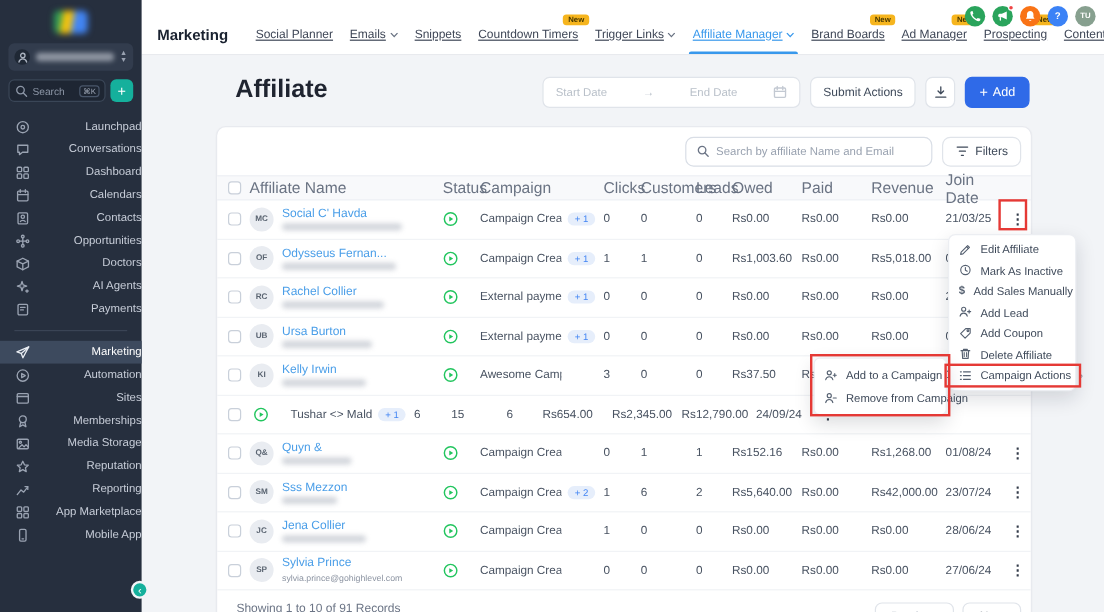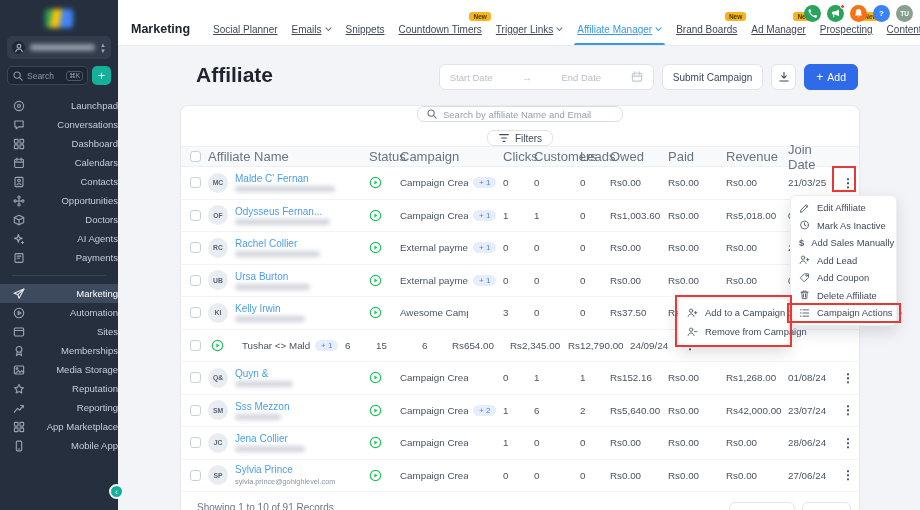--- a/index.html
+++ b/index.html
@@ -62,21 +62,21 @@
   .hdr-actions{position:absolute;right:62px;top:18px;display:flex;gap:8px;align-items:center;}
   .btn{background:#fff;border:1px solid #e0e4ea;border-radius:6px;height:26px;display:flex;align-items:center;justify-content:center;font-size:10px;color:#3f4a5a;padding:0 10px;cursor:pointer;}
   .daterange{width:215px;justify-content:space-between;color:#b9c0c9;font-size:9.5px;padding:0 10px;cursor:pointer;}
   .daterange .ic{color:#c3c9d2;}
   .btn-icon{width:25px;padding:0;}
   .btn-add{background:var(--accent-blue);border-color:var(--accent-blue);color:#fff;font-size:10.5px;gap:4px;padding:0 11px;}
   .btn-add .plus{font-size:12px;line-height:0;}
 
   
   .card{position:absolute;left:62px;top:59px;width:680px;height:420px;background:#fff;border:1px solid #e8eaef;border-radius:8px 8px 0 0;box-shadow:0 1px 2px rgba(16,24,40,.04);}
-  .card-toolbar{height:40px;display:flex;align-items:center;justify-content:flex-end;gap:8px;padding:0 8px;flex-direction:column;}
+  .card-toolbar{height:40px;display:flex;align-items:center;justify-content:flex-end;gap:8px;padding:0 8px;}
   .tsearch{width:206px;height:25px;border:1px solid #d9dee6;border-radius:7px;display:flex;align-items:center;gap:5px;padding:0 8px;color:#6b7485;}
   .tsearch input{border:0;outline:0;font-size:9.5px;color:#3f4a5a;width:100%;font-family:inherit;background:transparent;}
   .tsearch input::placeholder{color:#98a1af;}
   .btn-filters{height:25px;border-radius:7px;gap:5px;font-size:10px;}
   .thead{height:21px;background:#f8f9fb;border-top:1px solid #eef0f4;border-bottom:1px solid #eef0f4;display:flex;align-items:center;font-size:13px;color:#6a7383;}
   .trow{height:32.5px;display:flex;align-items:center;border-bottom:1px solid #f1f3f6;font-size:9.8px;color:#495362;}
   .c{flex:0 0 auto;display:flex;align-items:center;}
   .c-check{width:27px;padding-left:9px;}
   .c-name{width:158px;gap:7px;}
   .c-status{width:34px;padding-left:3px;}
@@ -403,21 +403,21 @@
       <span>Start Date</span>
       <span>→</span>
       <span>End Date</span>
       <span class="ic">
           <svg width="12" height="12" viewBox="0 0 13 13" fill="none" stroke="currentColor" stroke-width="1.2" stroke-linecap="round" stroke-linejoin="round">
             <rect x="1.5" y="2.5" width="10" height="8.5" rx="1"></rect>
             <path d="M4 1v3M9 1v3M1.5 5.5h10"></path>
           </svg>
         </span>
     </div>
-    <div class="btn">Submit Campaign</div>
+    <div class="btn">Submit Actions</div>
     <div class="btn btn-icon">
         <span class="ic">
           <svg width="12" height="12" viewBox="0 0 13 13" fill="none" stroke="currentColor" stroke-width="1.2" stroke-linecap="round" stroke-linejoin="round">
             <path d="M6.5 1.5v6M4 5.3l2.5 2.5L9 5.3M2 10.8h9"></path>
           </svg>
         </span>
       </div>
     <div class="btn btn-add">
         <span class="plus">+</span>
         <span>Add</span>
@@ -461,21 +461,21 @@
         <div class="c c-act"></div>
       </div>
     <div id="tbody">
         <div class="trow">
           <div class="c c-check">
             <span class="cb"></span>
           </div>
           <div class="c c-name">
             <span class="avatar">MC</span>
             <span class="nm">
-              <a>Malde C' Fernan</a>
+              <a>Social C' Havda</a>
               <span class="blurbar" style="width: 100px; height: 6px; opacity: 0.55;"></span>
             </span>
           </div>
           <div class="c c-status">
             <span class="ic">
               <svg width="13" height="13" viewBox="0 0 14 14">
                 <circle cx="7" cy="7" r="5.6" fill="none" stroke="var(--green)" stroke-width="1.3"></circle>
                 <path d="M5.8 4.8v4.4l3.5-2.2z" fill="var(--green)"></path>
               </svg>
             </span>

